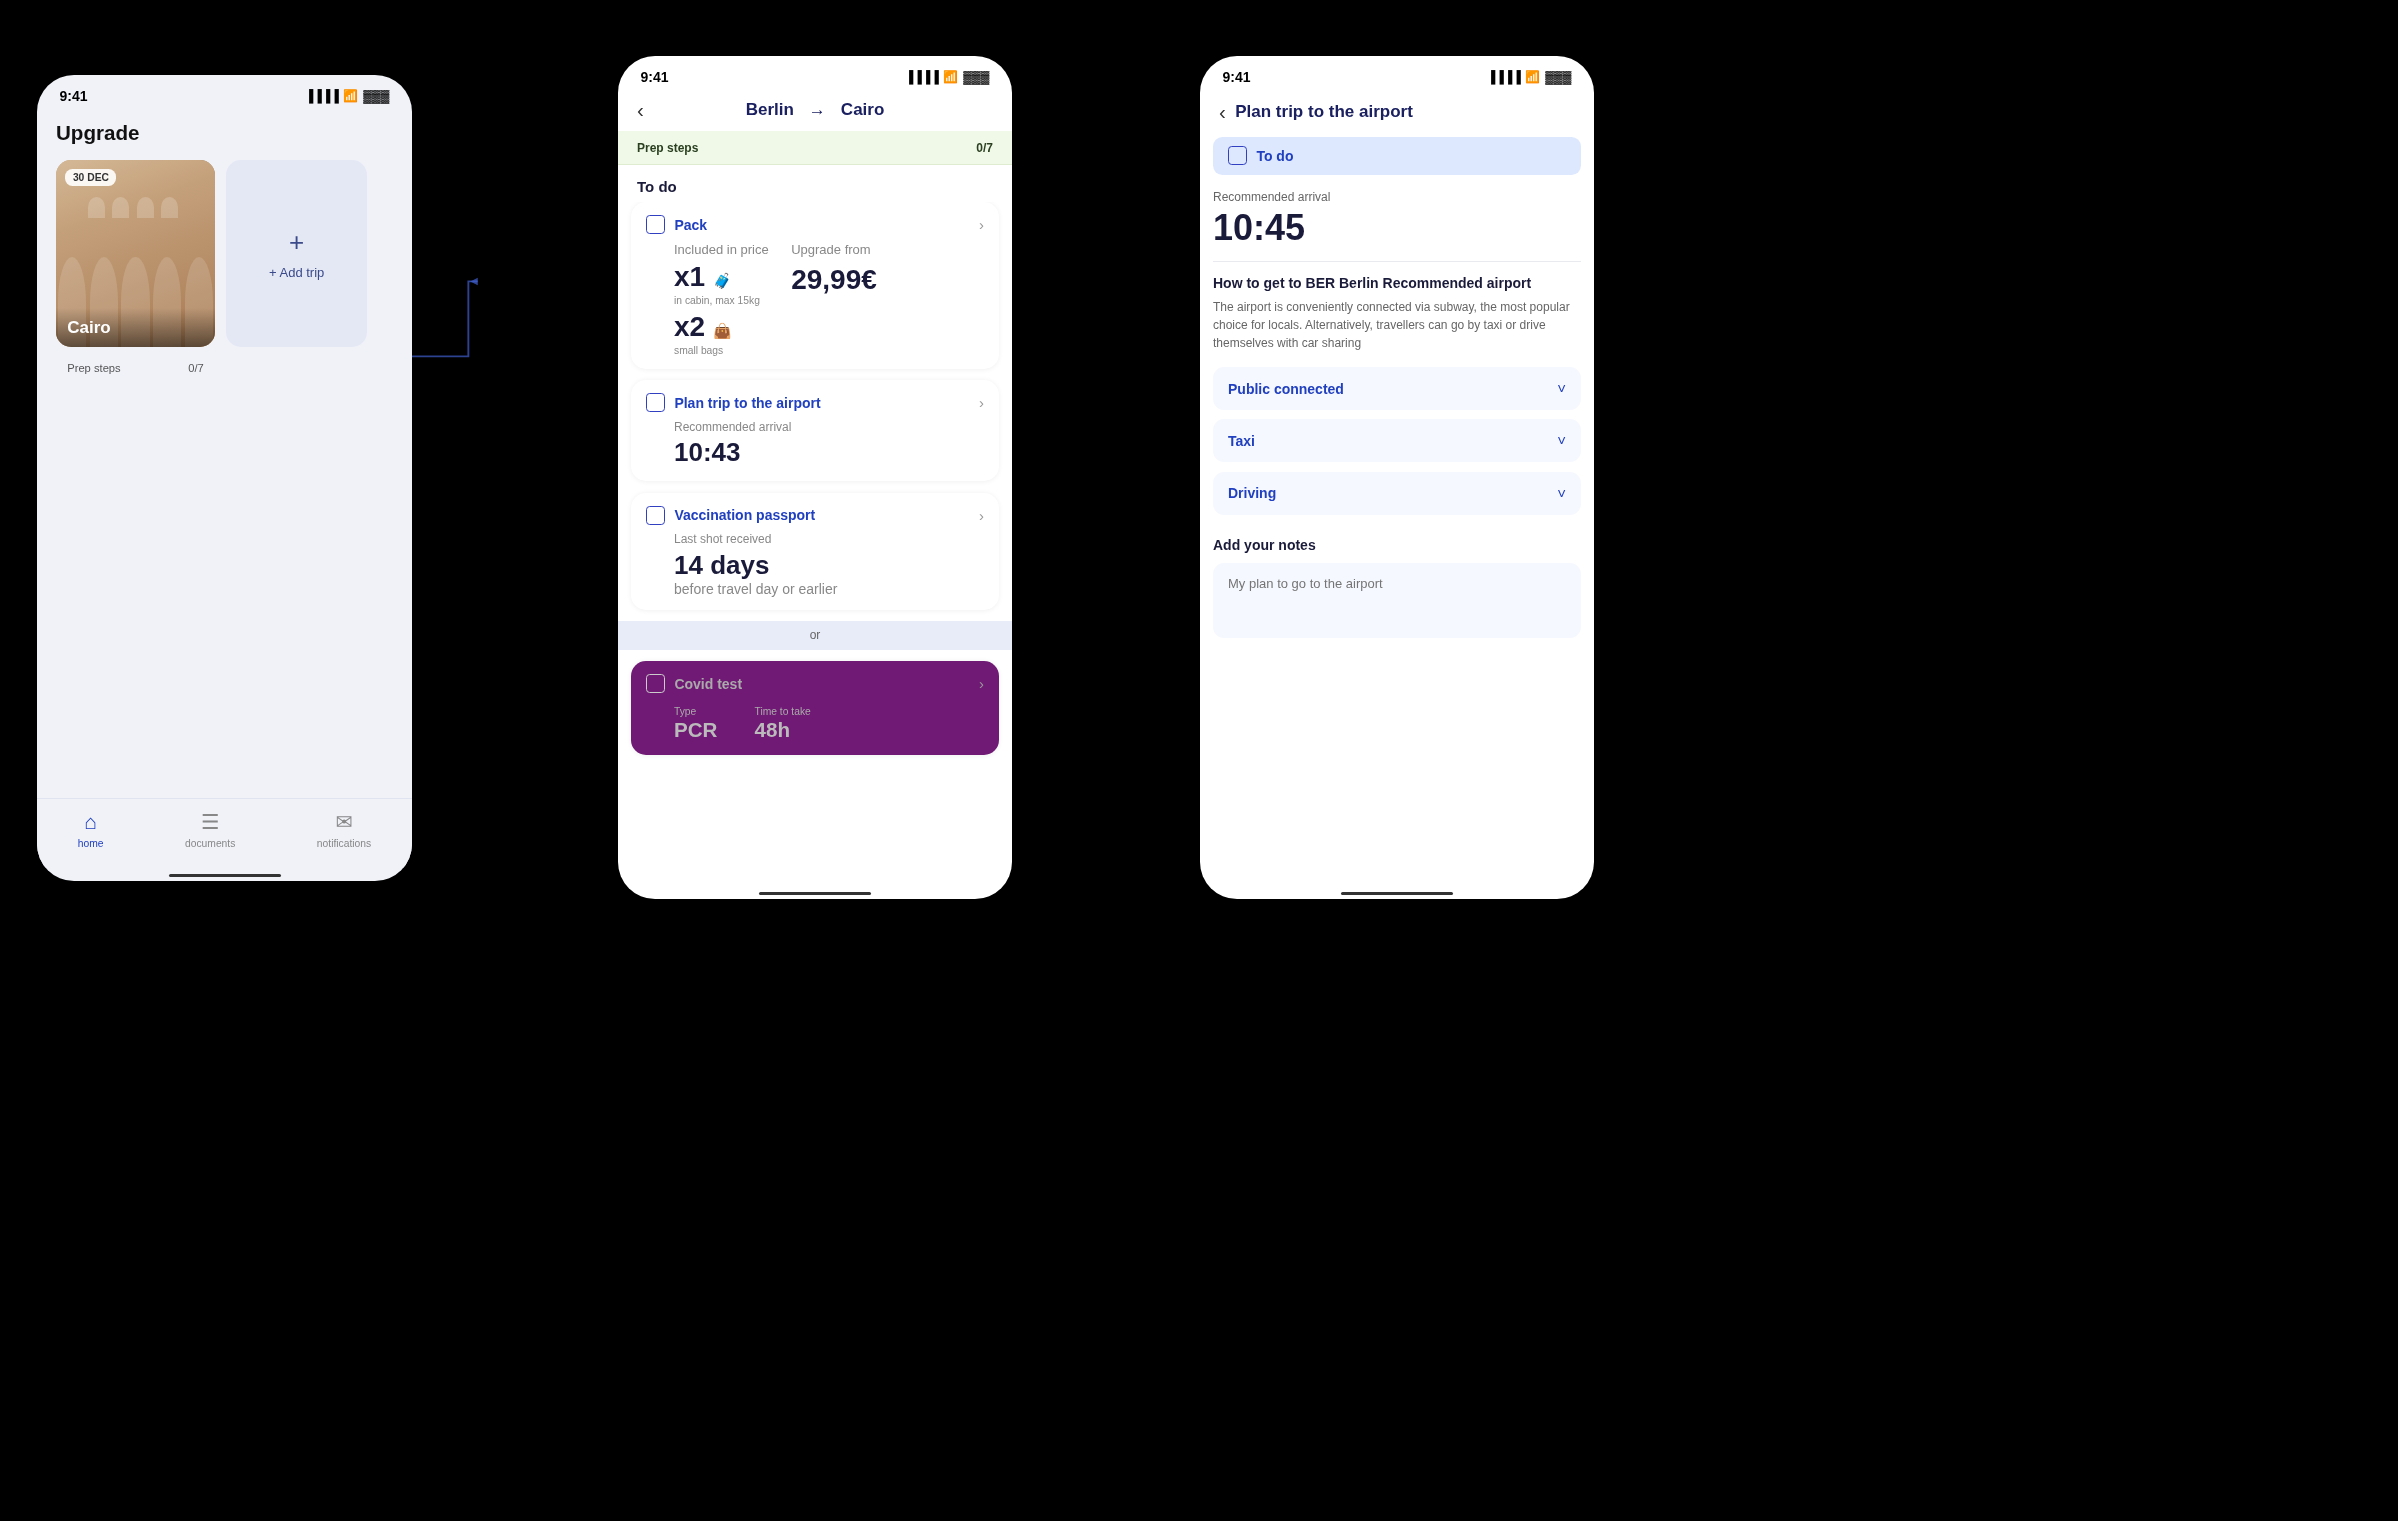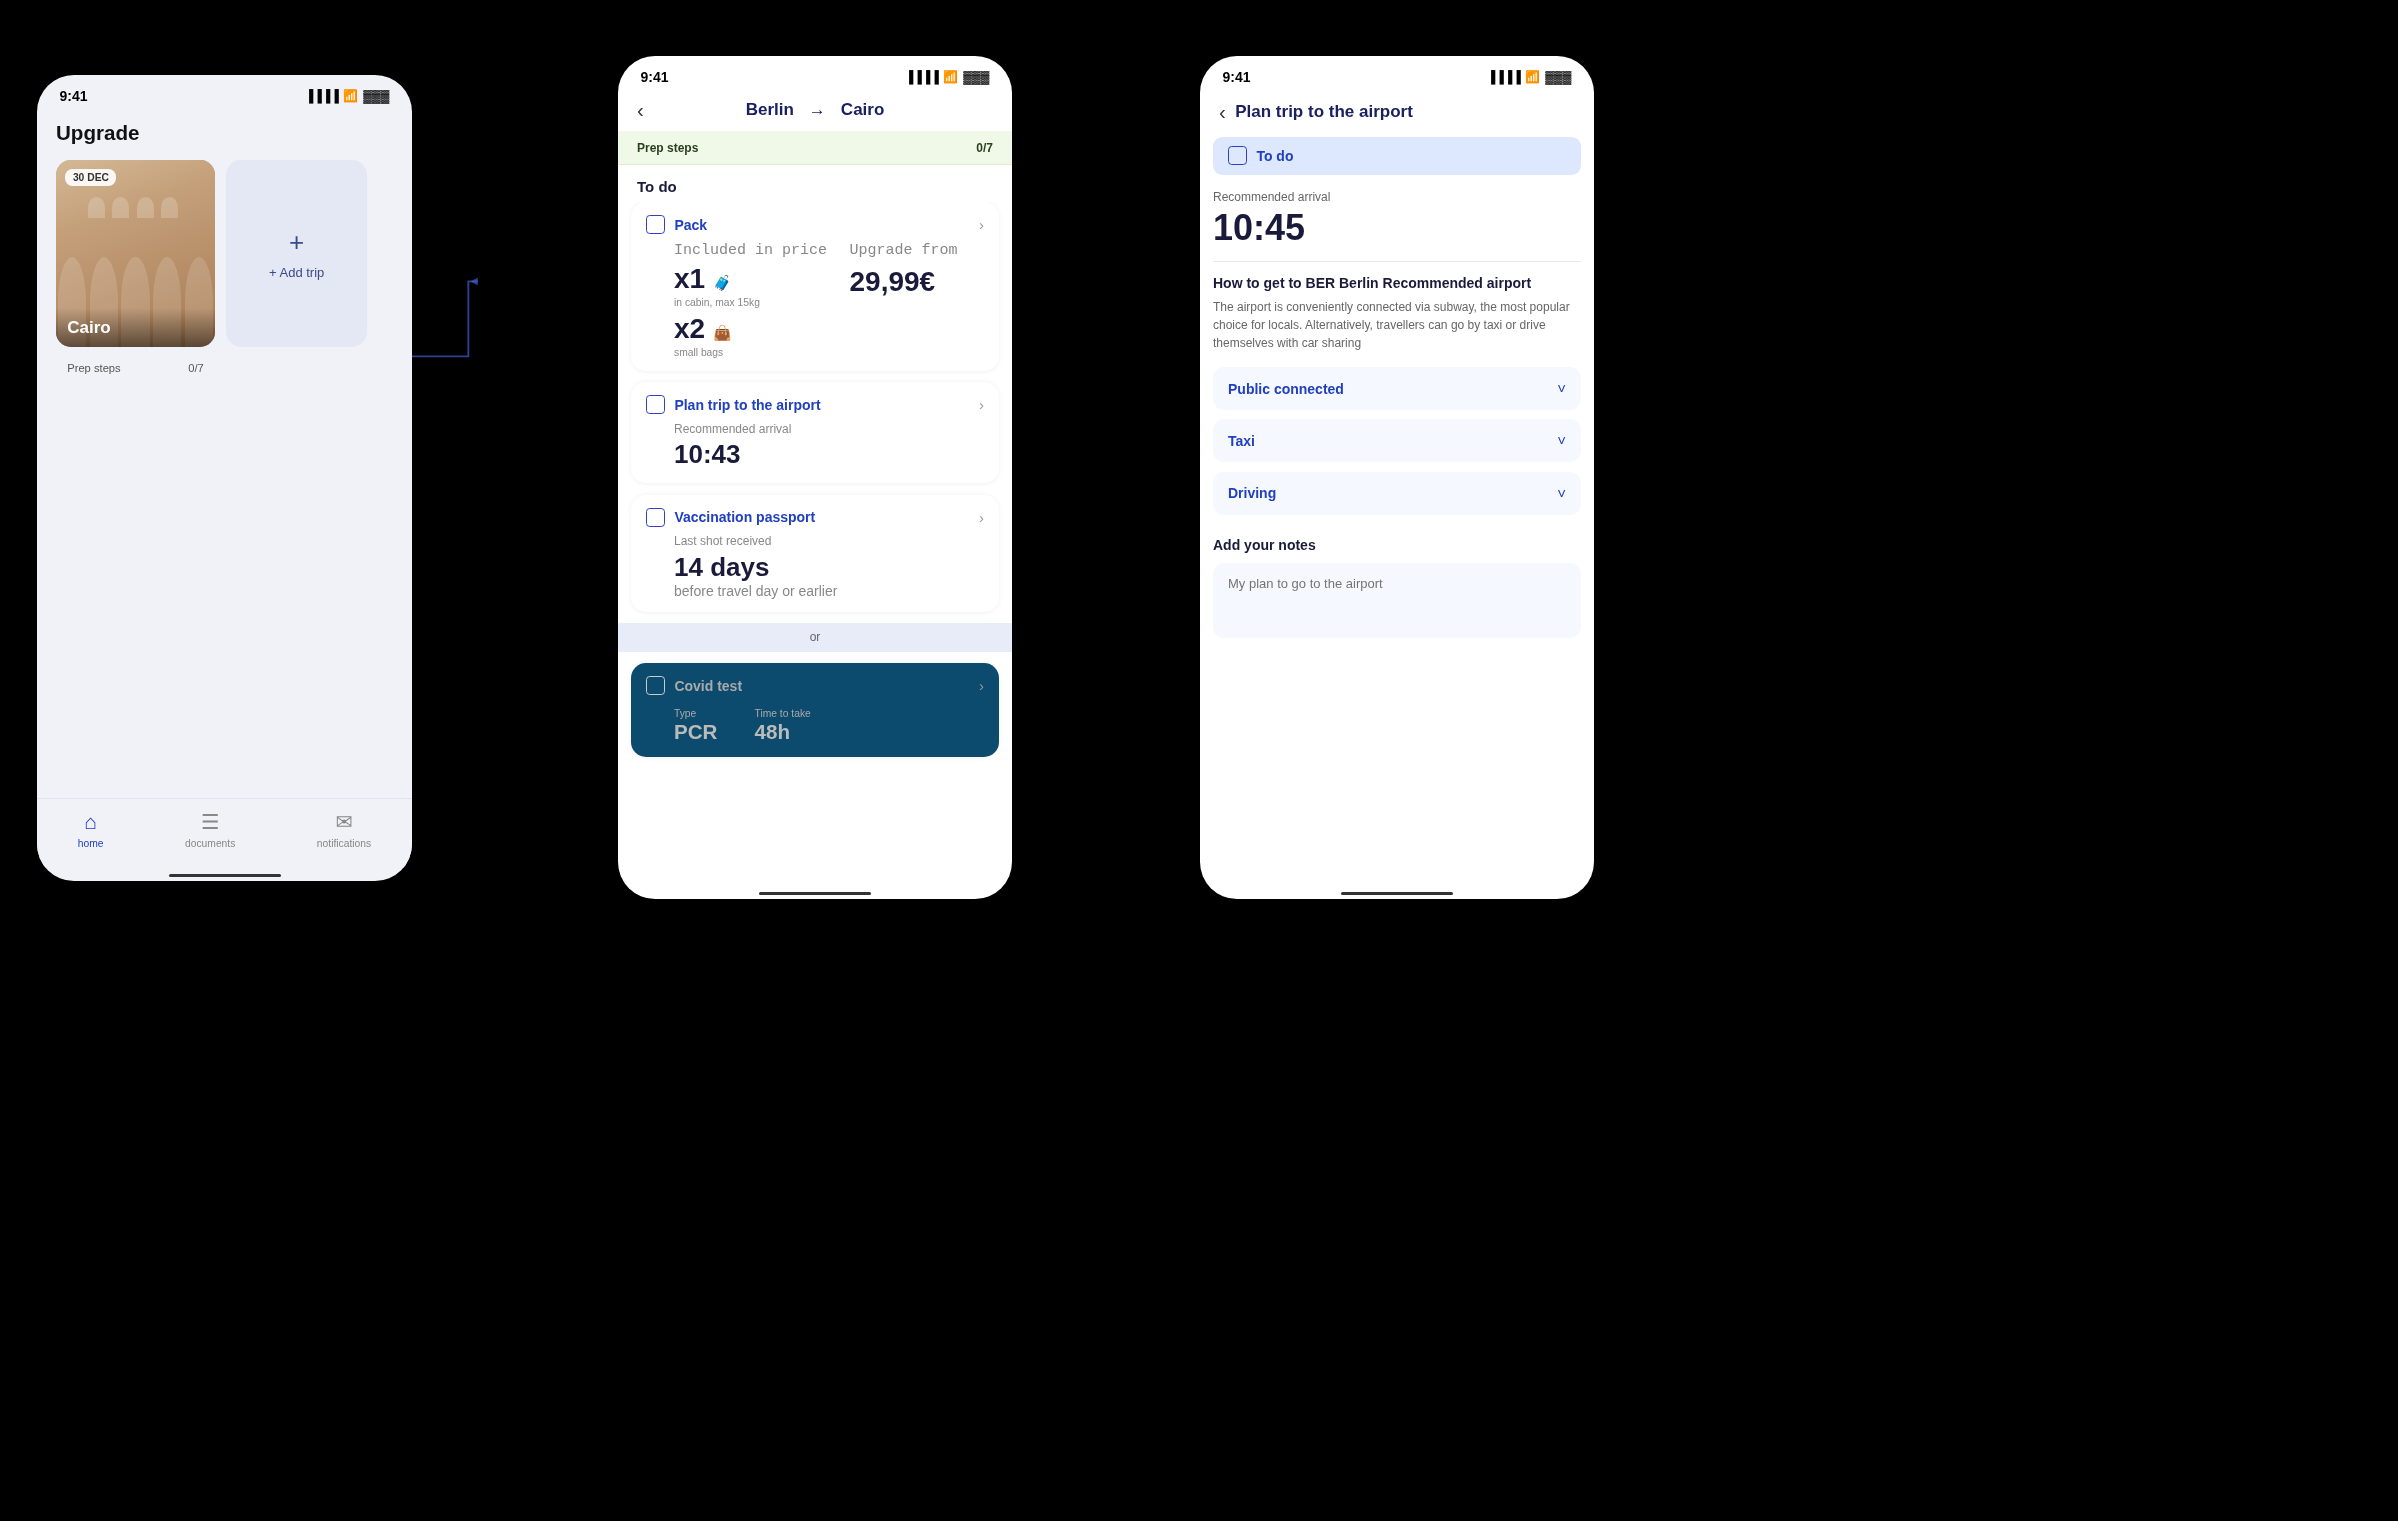--- a/index.html
+++ b/index.html
@@ -240,25 +240,24 @@
     .task-chevron {
       color: #999;
       font-size: 15px;
     }
     .pack-details {
       display: flex;
       gap: 22.5px;
       padding-left: 28px;
     }
     .pack-col label {
-      font-size: 15px;
+      font-size: 13px;
       color: #888;
       display: block;
       margin-bottom: 3.7px;
-      font-family: Liberation Mono, monospace;
     }
     .pack-col .amount {
       font-size: 28px;
       font-weight: 700;
       color: #1a1a3a;
     }
     .pack-col .sub {
       font-size: 10.3px;
       color: #888;
       margin-top: 1.9px;
@@ -296,21 +295,21 @@
     }
     .or-divider {
       background: #e8ecf8;
       text-align: center;
       padding: 7.5px;
       font-size: 12px;
       color: #666;
       margin: 0 -13px;
     }
     .covid-card {
-      background: #0c4a6e;
+      background: #701a75;
       border-radius: 15px;
       padding: 13px 15px;
       margin-top: 11.2px;
       box-shadow: 0 0.9px 5.6px rgba(0,0,0,0.06);
     }
     .covid-header {
       display: flex;
       align-items: center;
       justify-content: space-between;
     }

